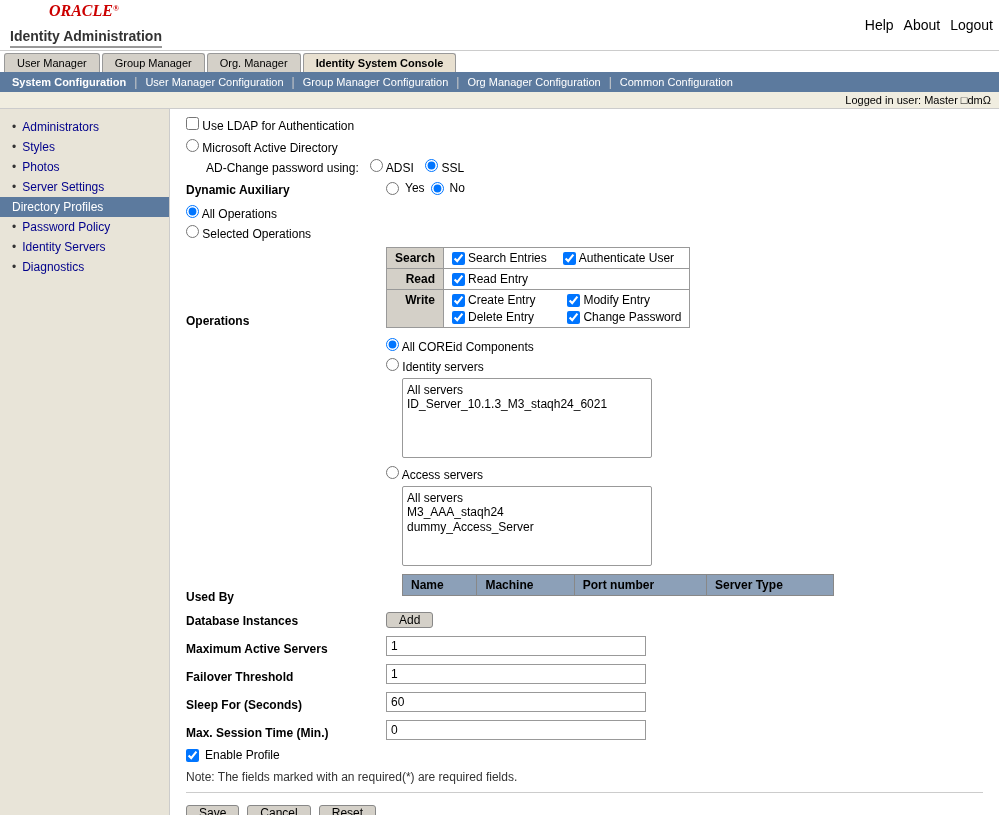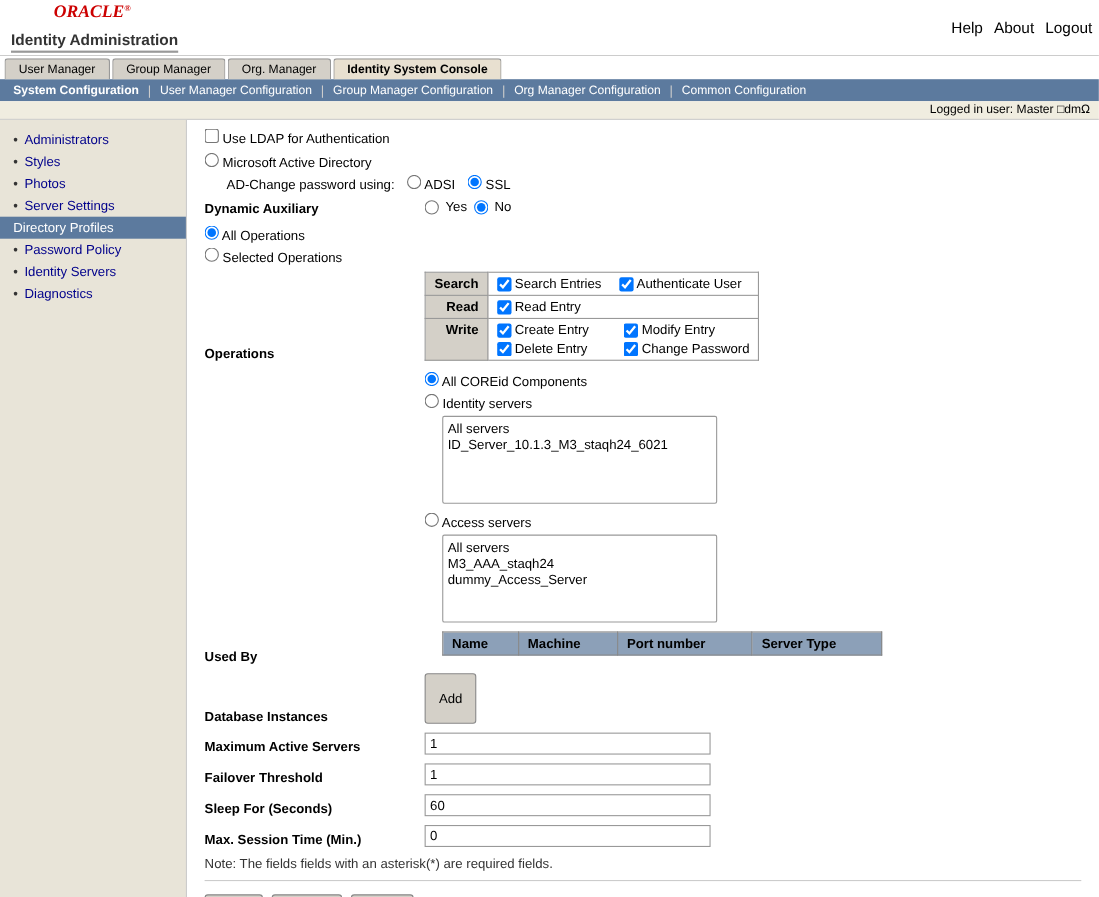--- a/index.html
+++ b/index.html
@@ -57,28 +57,28 @@
     .ops-table { border: 1px solid #0f766e; border-collapse: collapse; font-size: 12px; }
     .ops-table td { border: 1px solid #999; padding: 3px 8px; vertical-align: top; }
     .ops-table td.row-label { background: #d4d0c8; font-weight: bold; width: 50px; text-align: right; }
     .ops-inner { display: flex; gap: 16px; }
     .ops-check { display: flex; align-items: center; gap: 3px; }
 
     
     .listbox { border: 1px solid #999; background: #fff; padding: 4px; font-size: 12px; width: 240px; }
 
     
-    .am-table { border-collapse: collapse; font-size: 12px; width: 400px; }
+    .am-table { border-collapse: collapse; font-size: 12px; width: 432px; }
     .am-table th { background: #8ca0b8; color: #000; padding: 3px 8px; border: 1px solid #888; text-align: left; }
 
     
     .text-input { border: 1px solid #999; padding: 2px 4px; font-size: 12px; width: 260px; background: #fff; }
 
     
-    .btn { padding: 15px 12px; border: 1px solid #888; background: #d4d0c8; font-size: 12px; cursor: pointer; border-radius: 3px; }
+    .btn { padding: 0 12px; border: 1px solid #888; background: #d4d0c8; font-size: 12px; cursor: pointer; border-radius: 3px; }
 
     
     .enable-row { display: flex; align-items: center; gap: 6px; margin: 8px 0; }
 
     
     .note { font-size: 12px; color: #333; margin: 8px 0; }
 
     
     .bottom-buttons { display: flex; gap: 8px; margin-top: 12px; }
   </style>
@@ -323,22 +323,26 @@
       </div>
     </div>
 
     <div class="form-row" style="margin-top:4px;">
       <div class="form-label">Max. Session Time (Min.)</div>
       <div class="form-field">
         <input type="text" class="text-input" value="0" style="">
       </div>
     </div>
 
-
-    <div class="note">Note: The fields fields with an asterisk(*) are required fields.</div>
+    <div class="enable-row">
+      <input type="checkbox" checked="" id="enableprofile" style="">
+      <label for="enableprofile">Enable Profile</label>
+    </div>
+
+    <div class="note">Note: The fields marked with an required(*) are required fields.</div>
 
     <hr style="border:none; border-top:1px solid #ccc; margin:8px 0;">
 
     <div class="bottom-buttons">
       <button class="btn">Save</button>
       <button class="btn">Cancel</button>
       <button class="btn">Reset</button>
     </div>
 
   </div>

